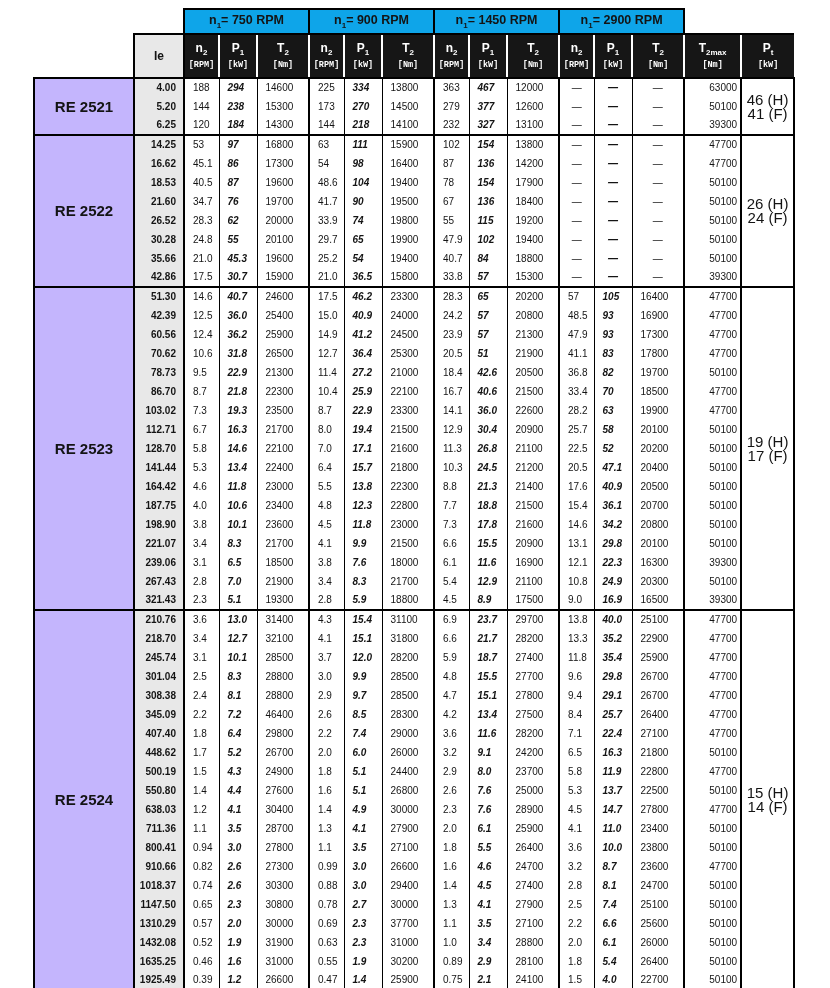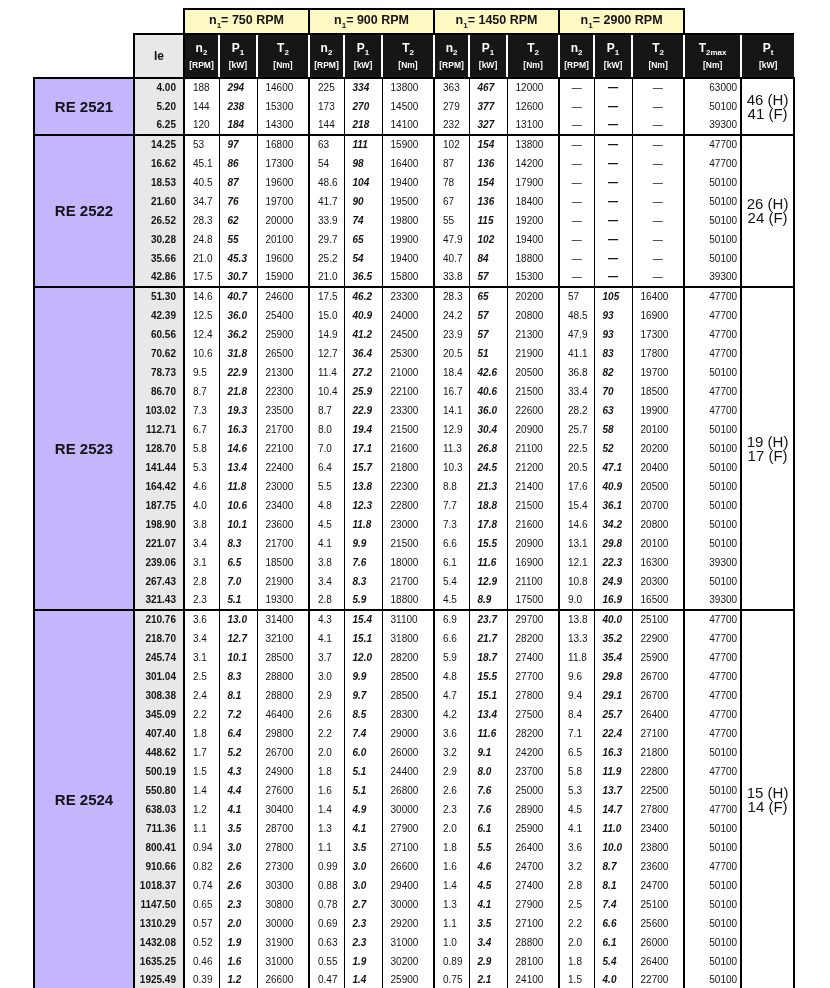--- a/index.html
+++ b/index.html
@@ -3,30 +3,30 @@
 <meta charset="utf-8">
 <style>
   html,body{margin:0;padding:0;background:#fff;}
   body{width:830px;height:988px;overflow:hidden;font-family:"Liberation Sans",sans-serif;color:#141414;}
   .page{padding:8px 0 0 33px;}
   table{border-collapse:collapse;table-layout:fixed;width:762px;}
   th,td{box-sizing:border-box;overflow:hidden;white-space:nowrap;}
 
   
   th.corner{background:#fff;border:none;}
-  th.yellow{background:#fef9c3;border:2px solid #000;height:25px;font-size:12.5px;font-weight:bold;text-align:center;padding:0;}
+  th.yellow{background:#0ea5e9;border:2px solid #000;height:25px;font-size:12.5px;font-weight:bold;text-align:center;padding:0;}
   th.yellow sub{font-size:8px;}
   th.yellow .spd{font-weight:bold;}
 
   
   thead tr.sub th{height:44px;vertical-align:middle;text-align:center;padding:0;}
   th.dark{background:#161616;color:#fff;border-left:2px solid #fff;border-top:2px solid #000;border-bottom:2px solid #000;}
   th.dark .sym{font-size:12px;font-weight:bold;line-height:13px;}
   th.dark .sym sub{font-size:8px;}
-  th.dark .unit{font-size:8.5px;font-weight:bold;line-height:10px;}
+  th.dark .unit{font-size:8.5px;font-weight:bold;line-height:10px;font-family:Liberation Mono, monospace;}
   th.ie-head{background:#e8e8e8;border:2px solid #000;font-size:12px;font-weight:bold;}
 
   
   tbody td{height:19px;font-size:10px;line-height:12px;vertical-align:middle;padding:0 0 0 8px;text-align:left;}
   td.c-ie{background:#e8e8e8;border-left:2px solid #000;border-right:2px solid #000;font-weight:bold;text-align:right;padding:0 7px 0 0;}
   td.c-n2{border-left:2px solid #000;}
   td.c-p1{border-left:1px solid #000;font-weight:bold;font-style:italic;}
   td.c-t2{border-left:1px solid #000;}
   td.c-t2max{border-left:2px solid #000;border-right:2px solid #000;text-align:right;padding:3px;margin-left:21px;}
   td.c-pt{border-left:2px solid #000;border-right:2px solid #000;border-top:2px solid #000;border-bottom:2px solid #000;text-align:center;vertical-align:middle;padding:0;font-size:15px;}
@@ -859,21 +859,21 @@
           <td class="c-t2">25100</td>
           <td class="c-t2max">50100</td>
         </tr>
         <tr>
           <td class="c-ie">1310.29</td>
           <td class="c-n2">0.57</td>
           <td class="c-p1">2.0</td>
           <td class="c-t2">30000</td>
           <td class="c-n2">0.69</td>
           <td class="c-p1">2.3</td>
-          <td class="c-t2">29200</td>
+          <td class="c-t2">37700</td>
           <td class="c-n2">1.1</td>
           <td class="c-p1">3.5</td>
           <td class="c-t2">27100</td>
           <td class="c-n2">2.2</td>
           <td class="c-p1">6.6</td>
           <td class="c-t2">25600</td>
           <td class="c-t2max">50100</td>
         </tr>
         <tr>
           <td class="c-ie">1432.08</td>

